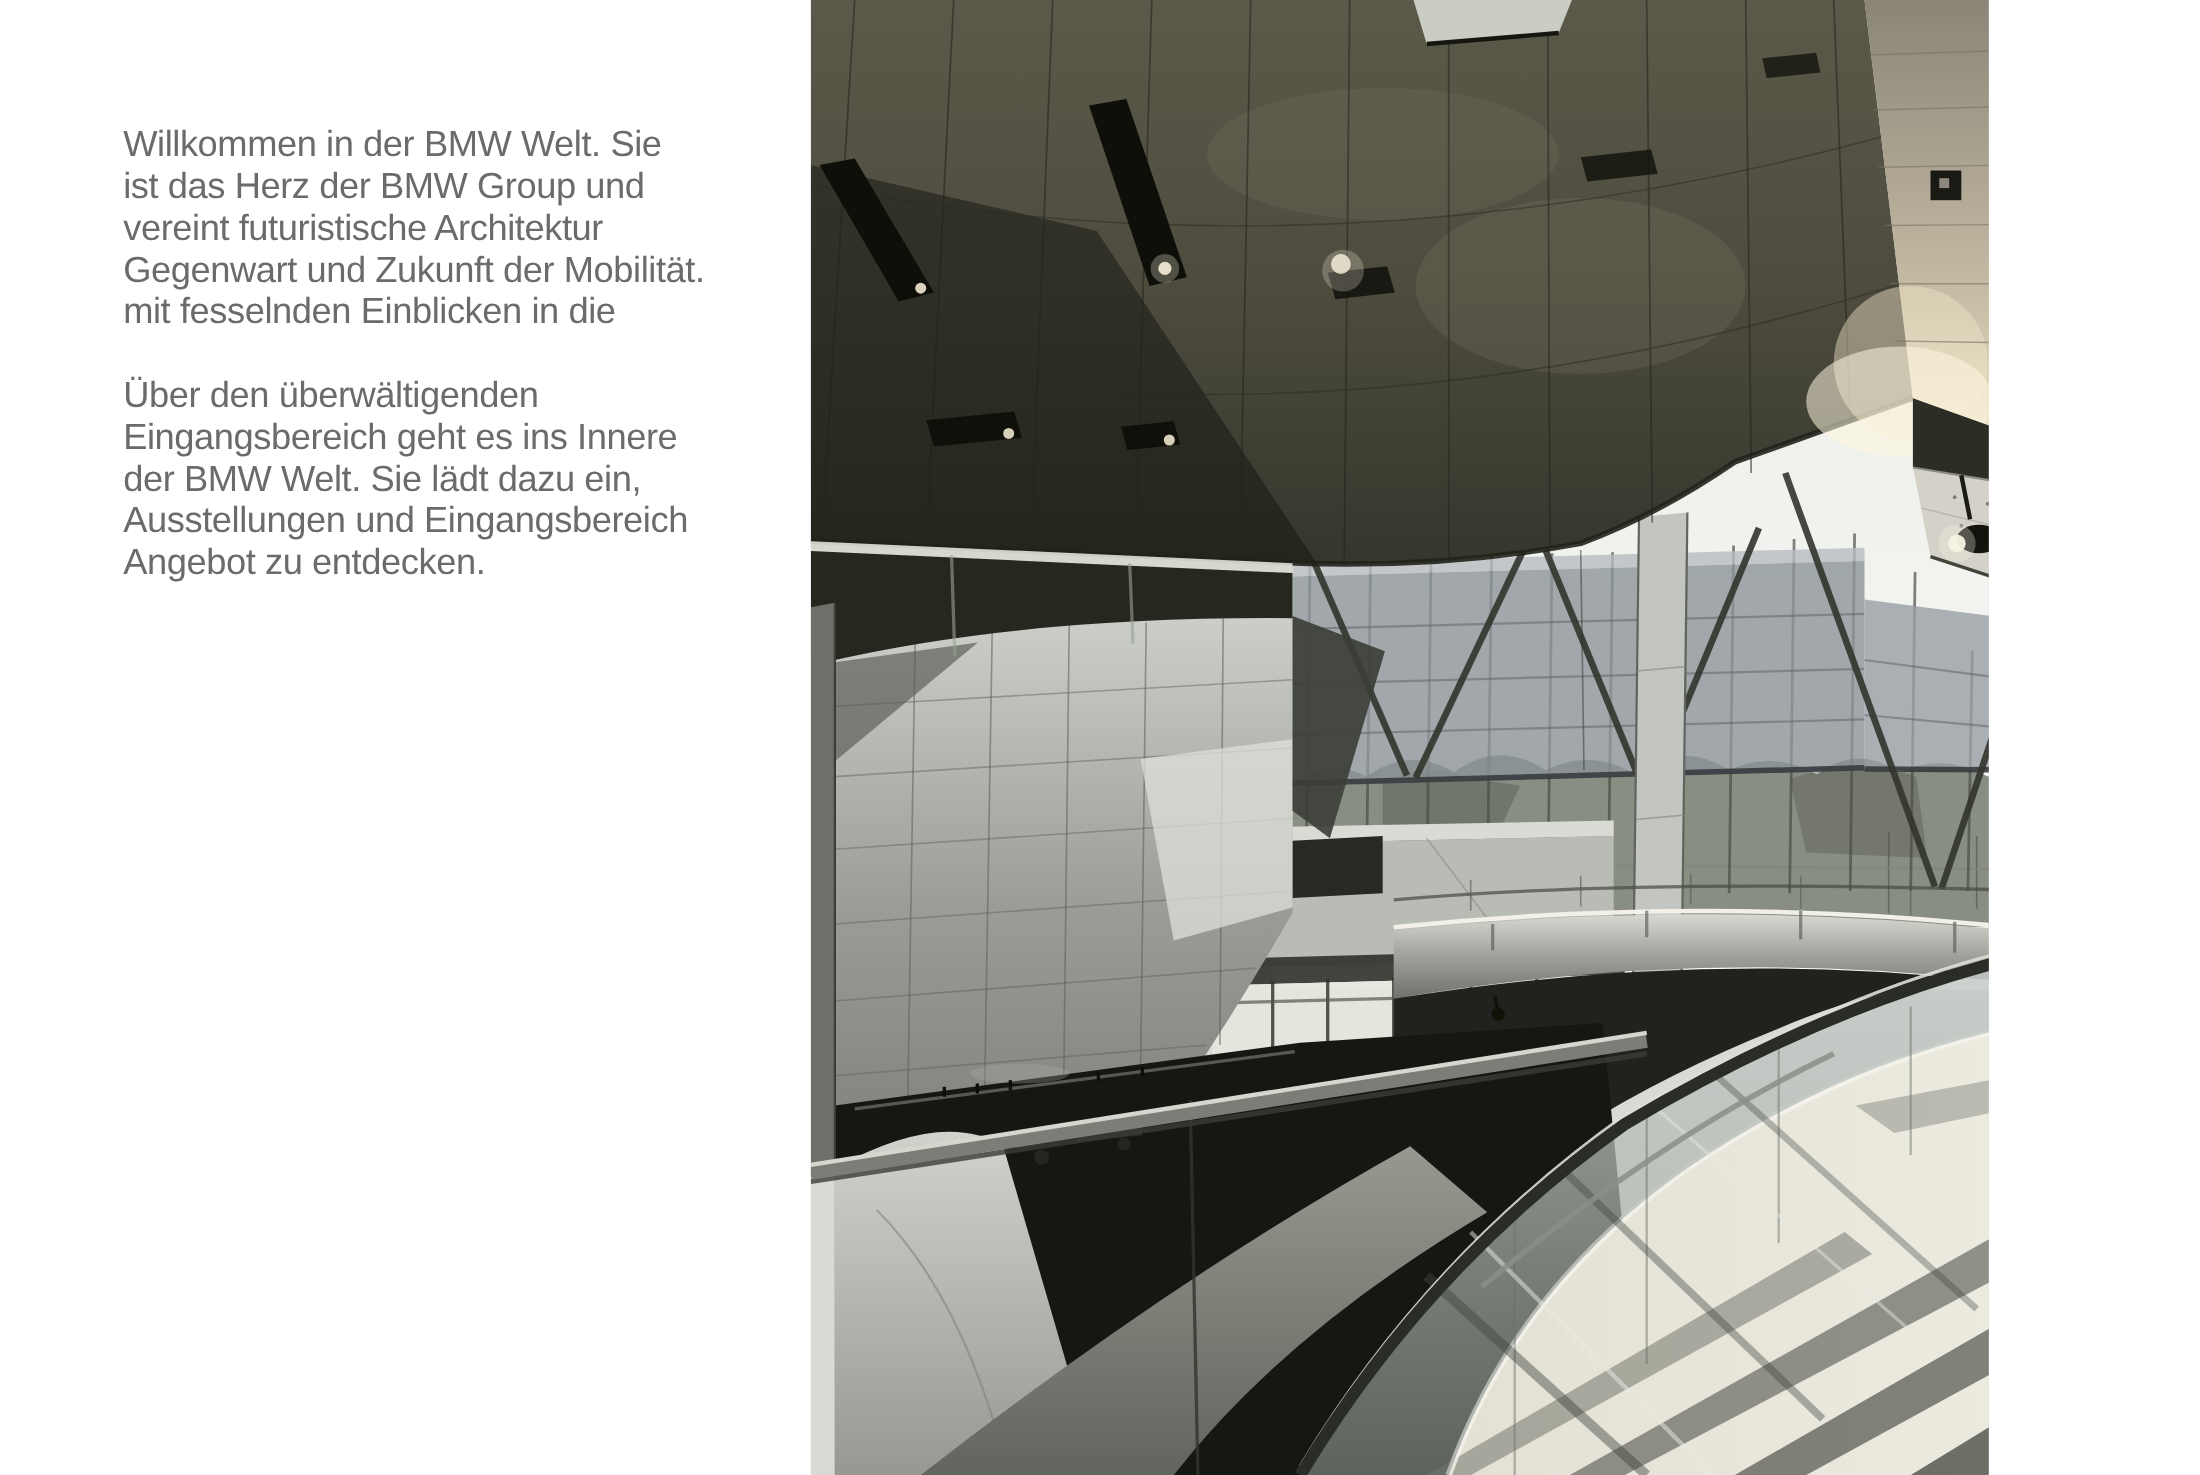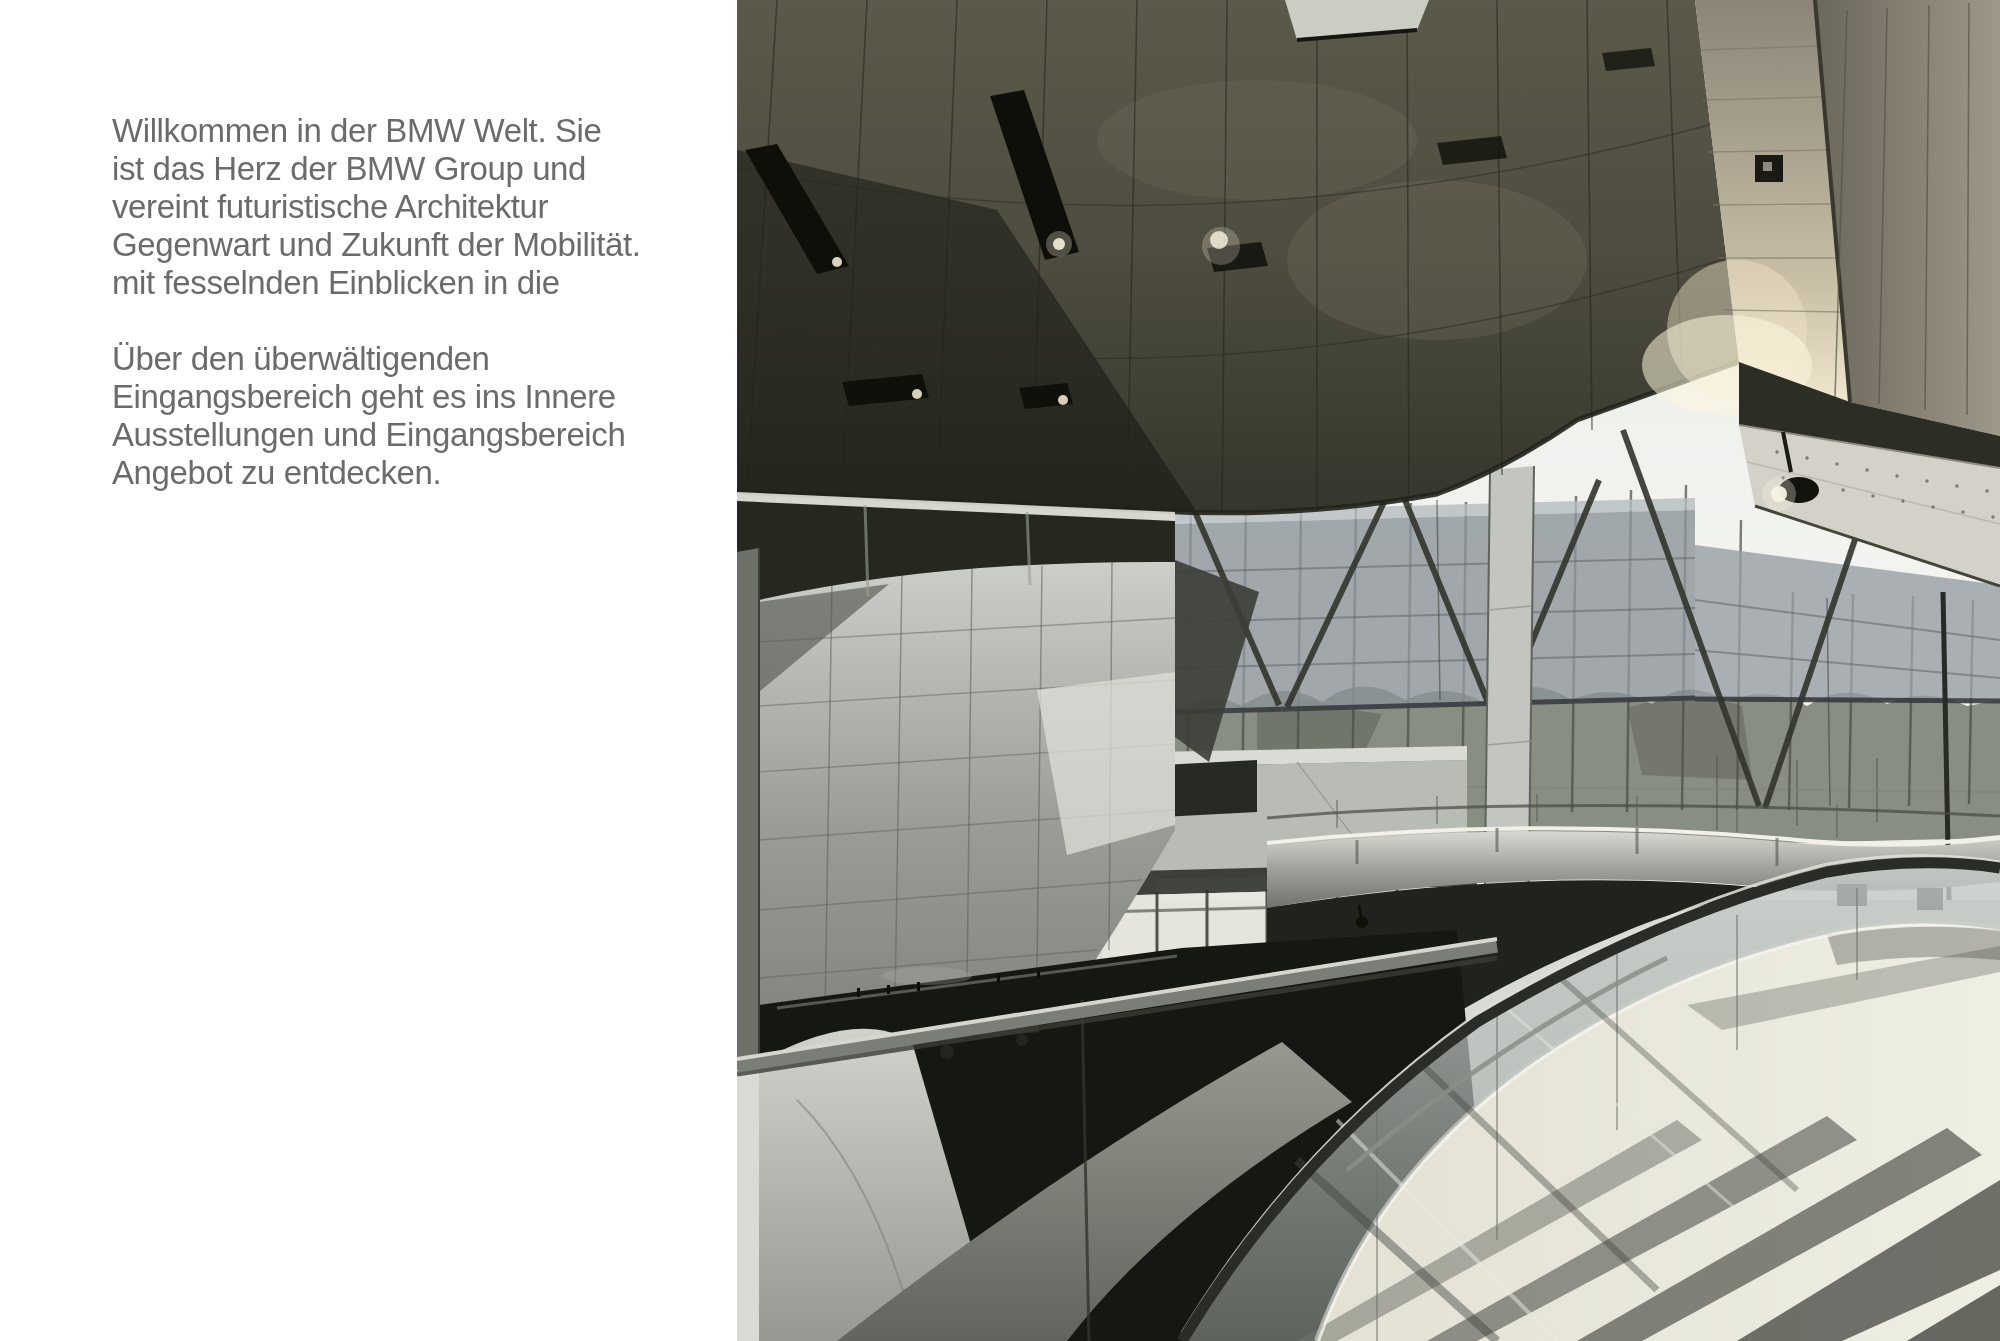--- a/index.html
+++ b/index.html
@@ -1,17 +1,17 @@
 <!DOCTYPE html>
 <html><head>
 <meta charset="utf-8">
 <style>
   html,body{margin:0;padding:0;background:#ffffff;}
   .page{
-    position:relative;width:2000px;height:1341px;overflow:hidden;
+    position:relative;width:1808px;height:1341px;overflow:hidden;
     background:#ffffff;font-family:"Liberation Sans",sans-serif;
   }
   .intro{
     position:absolute;left:112px;top:112px;width:600px;
     color:#6b6b6b;font-size:33px;line-height:38px;font-weight:300;
     letter-spacing:-0.4px;
   }
   .intro p{margin:0;}
   .intro p + p{margin-top:38px;}
   .intro .line{white-space:nowrap;}
@@ -32,20 +32,21 @@
       <div class="line">Willkommen in der BMW Welt. Sie</div>
       <div class="line">ist das Herz der BMW Group und</div>
       <div class="line">vereint futuristische Architektur</div>
       <div class="line">Gegenwart und Zukunft der Mobilität.</div>
       <div class="line">mit fesselnden Einblicken in die</div>
     <p></p>
     <p>
       </p>
       <div class="line">Über den überwältigenden</div>
       <div class="line">Eingangsbereich geht es ins Innere</div>
+      <div class="line">der BMW Welt. Sie lädt dazu ein,</div>
       <div class="line">Ausstellungen und Eingangsbereich</div>
       <div class="line">Angebot zu entdecken.</div>
     <p></p>
   </section>
 
   <figure class="photo">
   <svg viewBox="0 0 1263 1341" preserveAspectRatio="none">
     <defs>
       <linearGradient id="gSky" x1="0" y1="0" x2="0" y2="1">
         <stop offset="0" stop-color="#eef0ec"></stop>

